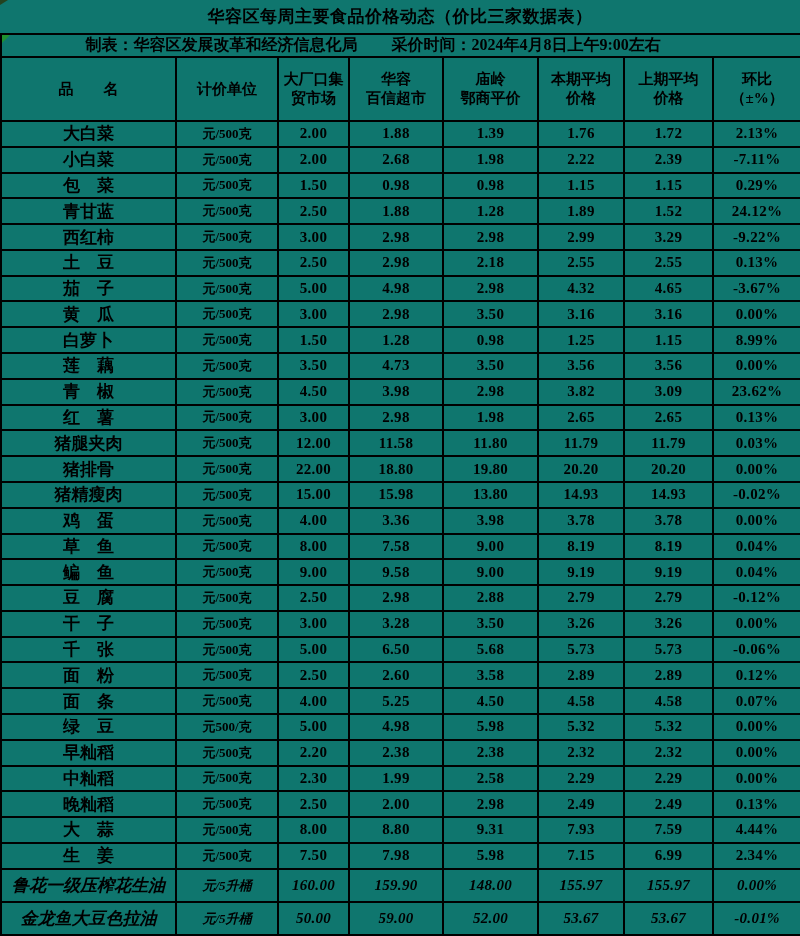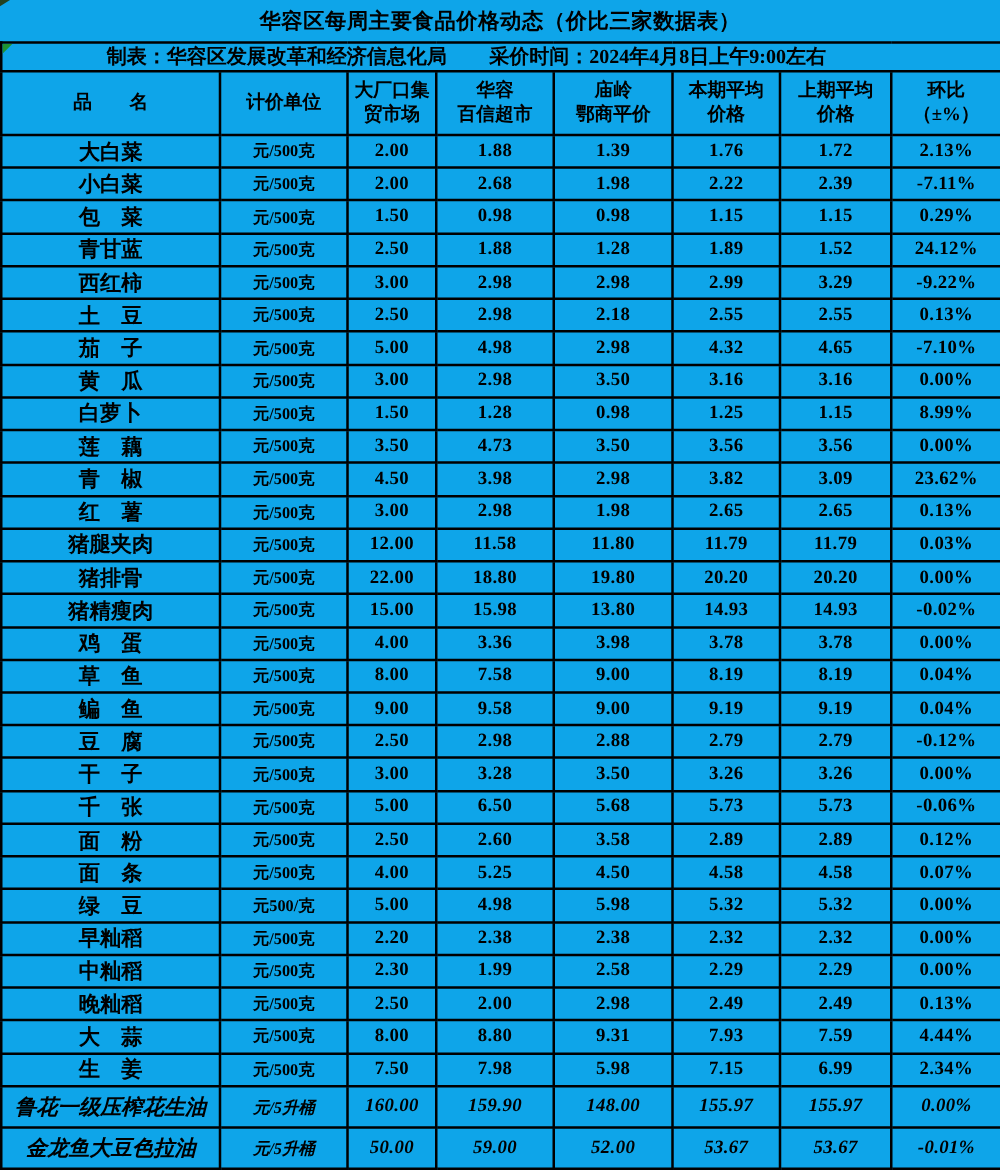--- a/index.html
+++ b/index.html
@@ -1,19 +1,19 @@
 <!DOCTYPE html>
 <html lang="zh"><head>
 <meta charset="utf-8">
 <style>
   html,body{margin:0;padding:0;background:#ffffff;}
   .page{
     position:relative;
     width:800px;height:936px;
-    background:#0ea5e9;
+    background:#0f766e;
     color:#000;
     font-family:"Liberation Serif","DejaVu Serif",serif;
     overflow:hidden;
   }
   
   .corner-mark{
     position:absolute;top:0;left:0;width:0;height:0;
     border-top:5px solid #24421f;border-right:8px solid transparent;
   }
   .titlebar{
@@ -36,21 +36,21 @@
   .subtitle-inner{
     display:flex;justify-content:center;align-items:center;gap:34px;
     transform:translateX(-28px);
     white-space:nowrap;
   }
   
   .err-tri{
     position:absolute;top:0;left:0;width:0;height:0;
     border-top:8px solid #1f9231;border-right:8px solid transparent;
   }
-  tr.header-row{height:51px;}
+  tr.header-row{height:64px;}
   tr.header-row th{
     font-size:15px;line-height:19px;
     white-space:pre-line;
   }
   tbody td{font-size:15px;letter-spacing:.3px;}
   tbody td.c0{font-size:17px;letter-spacing:0;}
   tbody td.c1{font-size:13px;letter-spacing:0;}
   tbody tr.tall{height:33px;font-style:italic;}
 </style>
 </head>
@@ -161,21 +161,21 @@
           <td class="c7">0.13%</td>
         </tr>
         <tr class="">
           <td class="c0">茄　子</td>
           <td class="c1">元/500克</td>
           <td class="c2">5.00</td>
           <td class="c3">4.98</td>
           <td class="c4">2.98</td>
           <td class="c5">4.32</td>
           <td class="c6">4.65</td>
-          <td class="c7">-7.10%</td>
+          <td class="c7">-3.67%</td>
         </tr>
         <tr class="">
           <td class="c0">黄　瓜</td>
           <td class="c1">元/500克</td>
           <td class="c2">3.00</td>
           <td class="c3">2.98</td>
           <td class="c4">3.50</td>
           <td class="c5">3.16</td>
           <td class="c6">3.16</td>
           <td class="c7">0.00%</td>

